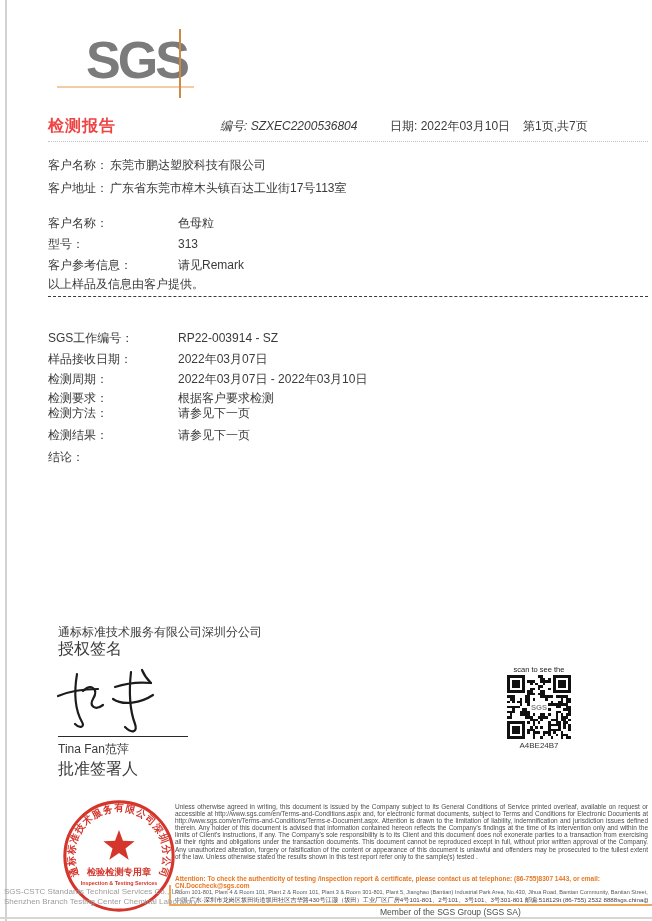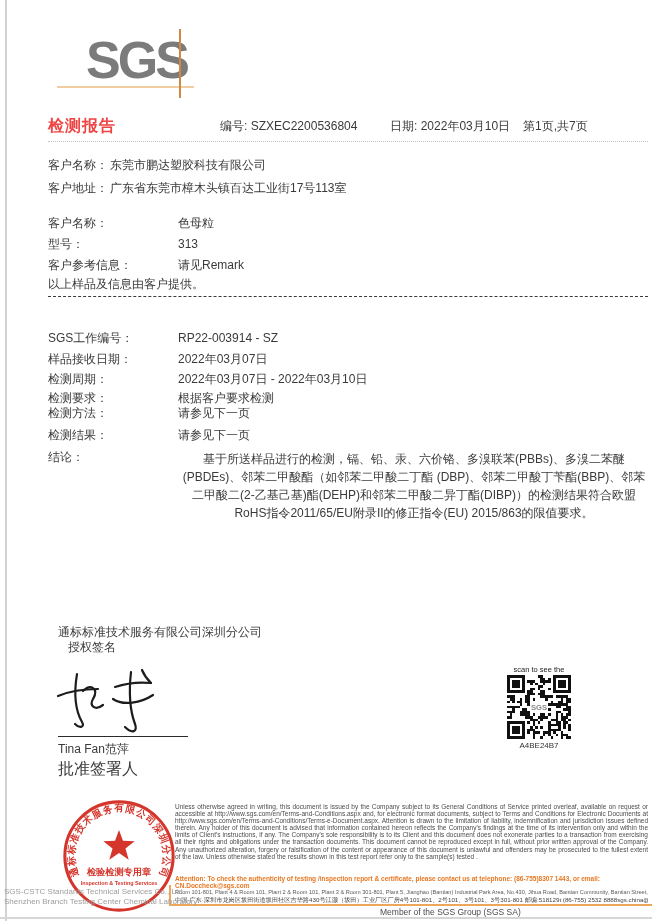--- a/index.html
+++ b/index.html
@@ -15,38 +15,38 @@
   .sgs-logo {
     position:absolute; left:86px; top:32px; font-size:52px; font-weight:bold;
     color:#7b7b7b; letter-spacing:-3px; line-height:56px;
   }
   .logo-hline { position:absolute; left:57px; top:86px; width:137px; height:2px; background:#f2cda4; }
   .logo-vline { position:absolute; left:179px; top:29px; width:2px; height:69px; background:#cd8a44; }
 
   
   .hdr { position:absolute; top:118px; left:48px; width:600px; font-size:12px; }
   .hdr .title { position:absolute; left:0; top:-2px; font-size:16px; font-weight:bold; letter-spacing:1px; color:#ef4444; white-space:nowrap; }
-  .hdr .no   { position:absolute; left:172px; white-space:nowrap; }
+  .hdr .no   { position:absolute; left:172px; white-space:nowrap;font-style:italic; }
   .hdr .date { position:absolute; left:342px; white-space:nowrap; }
   .hdr .pg   { position:absolute; left:475px; white-space:nowrap; }
   .hdr-dotline { position:absolute; left:48px; top:141px; width:600px; border-top:1px dotted #c3c3c3; }
 
   
   .frow { position:absolute; left:48px; width:600px; font-size:12px; line-height:15px;text-align:center; }
   .frow .lab { position:absolute; left:0; white-space:nowrap; }
   .frow .val { position:absolute; white-space:nowrap; }
   .vc { left:62px; }
   .vw { left:130px; }
   .note { position:absolute; left:48px; font-size:12px; white-space:nowrap; }
   .dashline { position:absolute; left:48px; top:296px; width:600px; border-top:1px dashed #3a3a3a; }
   .val-block { position:absolute; left:130px; top:0; width:472px; white-space:normal; line-height:18px; }
 
   
   .sig-company { position:absolute; left:58px; top:624px; font-size:12px; white-space:nowrap; }
-  .sig-auth    { position:absolute; left:58px; top:639px; font-size:12px; white-space:nowrap;margin-left:10px; }
+  .sig-auth    { position:absolute; left:58px; top:639px; font-size:16px; white-space:nowrap; }
   .sig-svg     { position:absolute; left:52px; top:664px; }
   .sig-line    { position:absolute; left:58px; top:736px; width:130px; border-top:1.5px solid #2a2a2a; }
   .sig-name    { position:absolute; left:58px; top:741px; font-size:12px; white-space:nowrap; }
   .sig-role    { position:absolute; left:58px; top:759px; font-size:16px; white-space:nowrap; }
 
   
   .qr-caption { position:absolute; left:505px; top:665px; width:68px; text-align:center; font-size:7.5px; color:#222; }
   .qr-svg     { position:absolute; left:507px; top:674px; }
   .qr-code-id { position:absolute; left:505px; top:741px; width:68px; text-align:center; font-size:8px; color:#333; }
 
@@ -140,21 +140,20 @@
     <span class="lab">检测方法：</span>
     <span class="val vw">请参见下一页</span>
   </div>
   <div class="frow" style="top:428px">
     <span class="lab">检测结果：</span>
     <span class="val vw">请参见下一页</span>
   </div>
 
   <div class="frow" style="top:450px; height:110px">
     <span class="lab">结论：</span>
-    <span class="val-block">基于所送样品进行的检测，镉、铅、汞、六价铬、多溴联苯(PBBs)、多溴二苯醚(PBDEs)、邻苯二甲酸酯（如邻苯二甲酸二丁酯 (DBP)、邻苯二甲酸丁苄酯(BBP)、邻苯二甲酸二(2-乙基己基)酯(DEHP)和邻苯二甲酸二异丁酯(DIBP)）的检测结果符合欧盟RoHS指令2011/65/EU附录II的修正指令(EU) 2015/863的限值要求。</span>
   </div>
 
   <div class="sig-company">通标标准技术服务有限公司深圳分公司</div>
   <div class="sig-auth">授权签名</div>
   <svg class="sig-svg" width="150" height="72" viewBox="0 0 150 72">
     <g fill="none" stroke="#1c1c1c" stroke-width="2.2" stroke-linecap="round">
       <path d="M6,32 C18,27 32,25 46,25"></path>
       <path d="M25,10 C22,28 22,44 30,58 C33,63 28,65 23,60"></path>
       <path d="M31,27 C39,19 47,25 41,35 C37,42 43,47 51,41"></path>
       <path d="M63,23 C75,19 89,18 99,19"></path>

